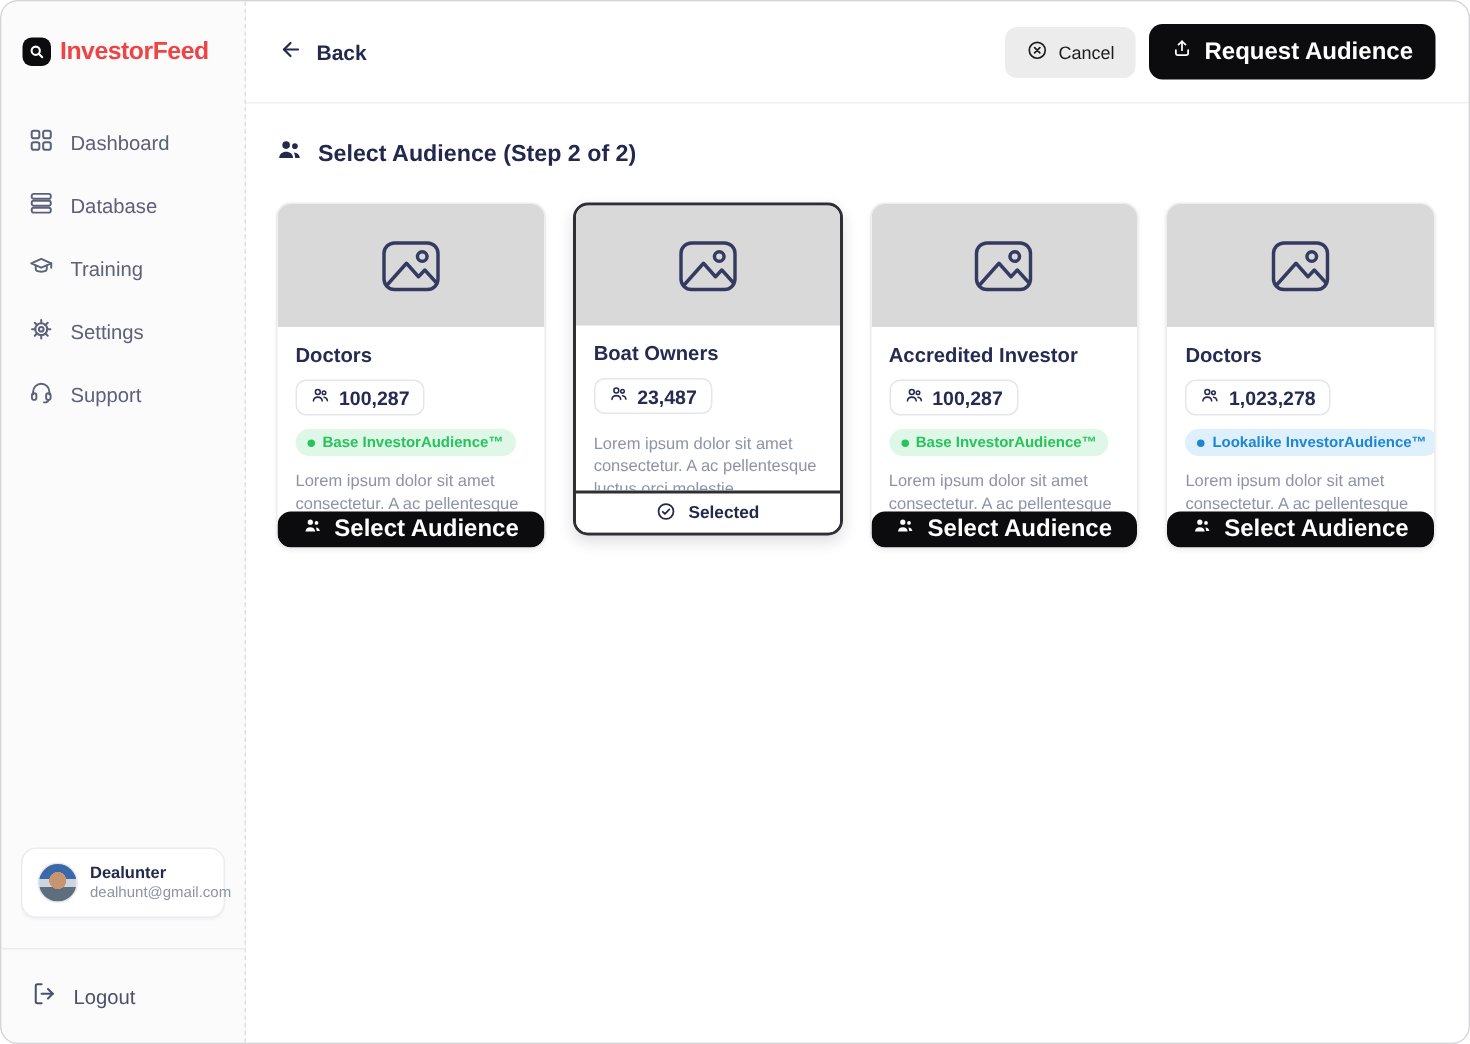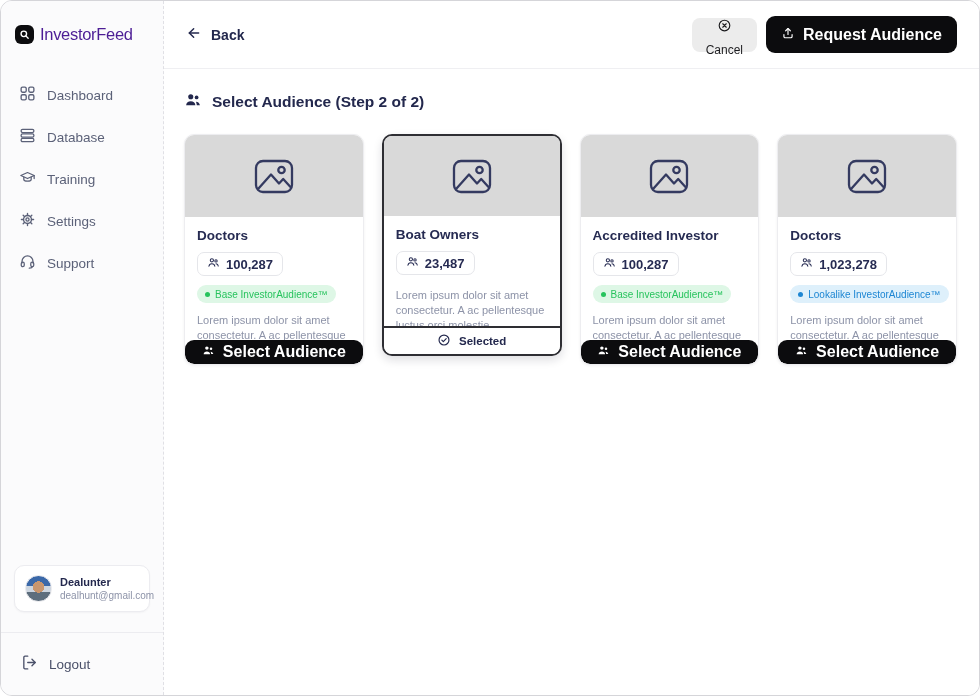--- a/index.html
+++ b/index.html
@@ -12,21 +12,21 @@
   
   .sidebar {
     width:163px; flex-shrink:0; background:var(--sidebar-bg,#fbfbfc);
     border-right:1px dashed #e0e0e5; display:flex; flex-direction:column;
   }
   .logo { display:flex; align-items:center; gap:6px; padding:24px 14px 0; cursor:pointer; }
   .logo-mark {
     width:19px; height:19px; border-radius:6px; background:var(--brand-black,#0c0c0e);
     display:flex; align-items:center; justify-content:center; flex-shrink:0;
   }
-  .logo-text { font-size:16.5px; font-weight:400; color:#4c1d95; letter-spacing:-0.3px; }
+  .logo-text { font-size:16.5px; font-weight:700; color:#ef4444; letter-spacing:-0.3px; }
   .nav { margin-top:36px; padding:0 12px; display:flex; flex-direction:column; gap:12px; }
   .nav-item {
     display:flex; align-items:center; gap:11px; padding:5px 6px;
     color:var(--nav-text,#5b6178); font-size:13.5px; cursor:pointer; border-radius:7px;
   }
   .nav-item svg { flex-shrink:0; }
   .sidebar-bottom { margin-top:auto; }
   .user-card {
     margin:0 13px 20px; background:#fff; border:1px solid #ececf0; border-radius:10px;
     padding:9px 10px; display:flex; align-items:center; gap:8px; cursor:pointer;
@@ -52,21 +52,21 @@
     display:flex; justify-content:space-between; padding:0 22px;
   }
   .back {
     display:flex; align-items:center; gap:9px; font-size:14px; font-weight:600;
     color:var(--heading-text,#23284d); cursor:pointer;
   }
   .topbar-actions { display:flex; align-items:center; gap:9px; }
   .btn-cancel {
     display:flex; align-items:center; gap:7px; height:34px; padding:0 14px;
     background:var(--cancel-bg,#ececec); border:none; border-radius:8px;
-    font-family:inherit; font-size:12px; font-weight:500; color:#1d1d20; cursor:pointer;flex-direction:column;
+    font-family:inherit; font-size:12px; font-weight:500; color:#1d1d20; cursor:pointer;
   }
   .btn-request {
     display:flex; align-items:center; gap:8px; height:37px; padding:0 15px;
     background:var(--brand-black,#0c0c0e); border:none; border-radius:9px;
     font-family:inherit; font-size:16px; font-weight:600; color:#fff; cursor:pointer;
   }
   .content { padding:22px 22px 0 20px; }
   .heading {
     display:flex; align-items:center; gap:10px;
     font-size:15.5px; font-weight:700; color:var(--heading-text,#23284d);
@@ -86,21 +86,21 @@
   .card.selected .card-img { height:80px; }
   .card-body { padding:11px 12px 0; flex:1; overflow:hidden; }
   .card-title { font-size:13.5px; font-weight:700; color:#262b52; margin-bottom:9px; }
   .count-pill {
     display:flex; width:fit-content; align-items:center; gap:6px;
     border:1px solid #e5e6ea; border-radius:7px; background:#fff;
     padding:3px 9px; font-size:13px; font-weight:600; color:#262b52;
   }
   .badge {
     display:flex; width:fit-content; align-items:center; gap:5px;
-    border-radius:9px; padding:3.5px 8px; font-size:10px; font-weight:400; margin-top:9px;
+    border-radius:9px; padding:3.5px 8px; font-size:10px; font-weight:700; margin-top:9px;
     white-space:nowrap;
   }
   .badge .dot { width:5px; height:5px; border-radius:50%; background:currentColor; }
   .badge.green { background:var(--green-badge-bg,#def7e6); color:var(--green-badge-text,#27c35d); }
   .badge.blue  { background:var(--blue-badge-bg,#def0fb);  color:var(--blue-badge-text,#1d86d3); }
   .card-desc { font-size:11px; line-height:1.35; color:var(--muted-text,#8d93a8); margin-top:10px; }
   .card-action {
     position:absolute; left:0; right:0; bottom:0; height:24px;
     background:var(--brand-black,#0c0c0e); border:none; border-radius:9px;
     display:flex; align-items:center; justify-content:center; gap:8px;

